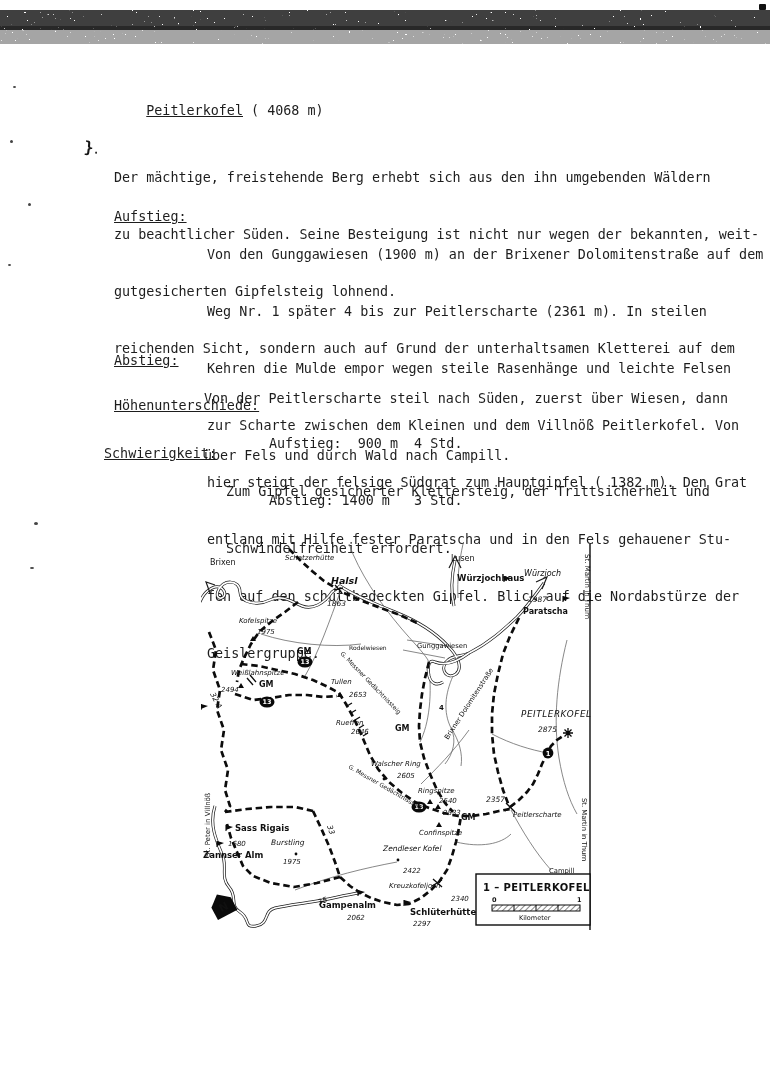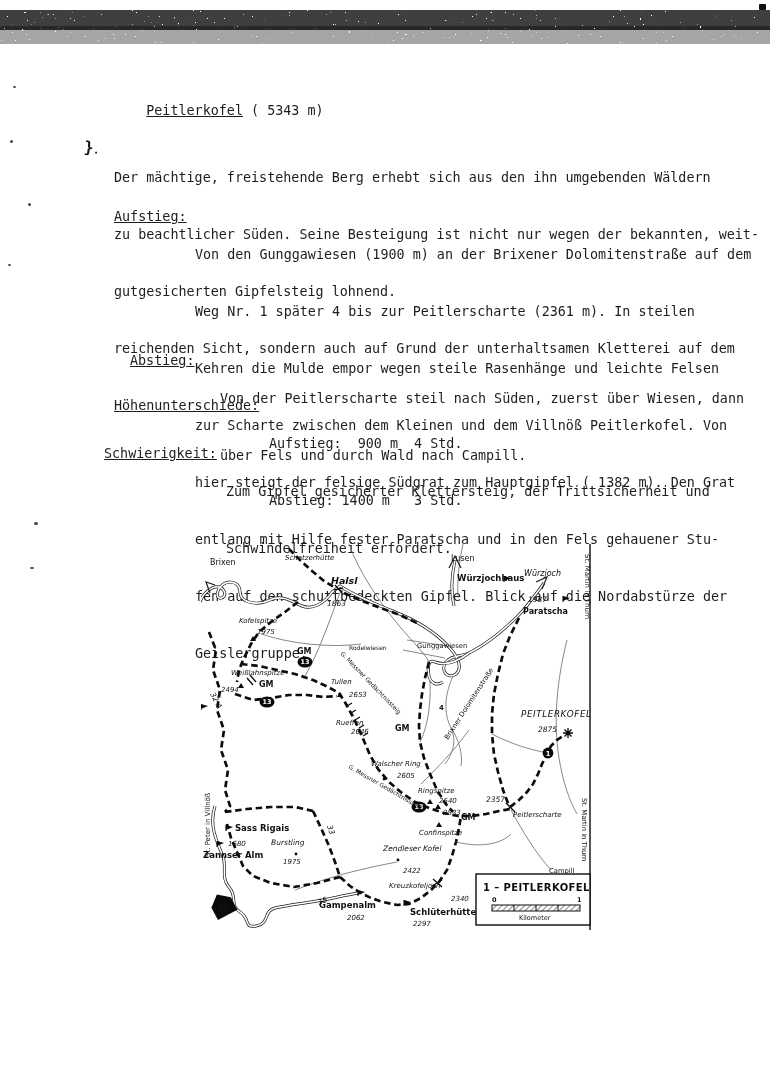--- a/index.html
+++ b/index.html
@@ -40,45 +40,45 @@
   <div class="speck" style="left:759px;top:4px;width:7px;height:6px;border-radius:1px;background:#111;"></div>
   <div class="artifact" style="left:84px;top:138px;font-size:16px;font-weight:bold;transform:rotate(6deg);">}<span style="font-size:10px;">.</span></div>
   <div class="speck" style="left:13px;top:86px;width:3px;height:2px;"></div>
   <div class="speck" style="left:28px;top:203px;width:3px;height:3px;"></div>
   <div class="speck" style="left:8px;top:264px;width:3px;height:2px;"></div>
   <div class="speck" style="left:34px;top:522px;width:4px;height:3px;"></div>
   <div class="speck" style="left:30px;top:567px;width:4px;height:2px;"></div>
   <div class="speck" style="left:10px;top:140px;width:3px;height:3px;"></div>
 
   <div class="tx" style="left:114px;top:82px;">
-    <span class="title-name">Peitlerkofel</span><span> <span>( 5343 m)</span></span>
+    <span class="title-name">Peitlerkofel</span><span> <span>( 4068 m)</span></span>
   </div>
 
   <div class="tx" style="left:114px;top:130px;">
     <div>Der mächtige, freistehende Berg erhebt sich aus den ihn umgebenden Wäldern</div>
     <div>zu beachtlicher Süden. Seine Besteigung ist nicht nur wegen der bekannten, weit-</div>
     <div>gutgesicherten Gipfelsteig lohnend.</div>
     <div>reichenden Sicht, sondern auch auf Grund der unterhaltsamen Kletterei auf dem</div>
   </div>
 
-  <div class="tx sec" style="left:114px;top:207px;">
+  <div class="tx sec" style="left:114px;top:207px;gap:12px;">
     <div class="sec-label" style="width:81px;">Aufstieg:</div>
     <div>
       <div>Von den Gunggawiesen (1900 m) an der Brixener Dolomitenstraße auf dem</div>
       <div>Weg Nr. 1 später 4 bis zur Peitlerscharte (2361 m). In steilen</div>
       <div>Kehren die Mulde empor wegen steile Rasenhänge und leichte Felsen</div>
       <div>zur Scharte zwischen dem Kleinen und dem Villnöß Peitlerkofel. Von</div>
       <div>hier steigt der felsige Südgrat zum Hauptgipfel ( 1382 m). Den Grat</div>
       <div>entlang mit Hilfe fester Paratscha und in den Fels gehauener Stu-</div>
       <div>fen auf den schuttbedeckten Gipfel. Blick auf die Nordabstürze der</div>
       <div>Geislergruppe.</div>
     </div>
   </div>
 
-  <div class="tx sec" style="left:130px;top:351px;">
+  <div class="tx sec" style="left:114px;top:351px;">
     <div class="sec-label" style="width:90px;">Abstieg:</div>
     <div>
       <div>Von der Peitlerscharte steil nach Süden, zuerst über Wiesen, dann</div>
       <div>über Fels und durch Wald nach Campill.</div>
     </div>
   </div>
 
   <div class="tx sec" style="left:114px;top:396px;">
     <div class="sec-label" style="width:155px;">Höhenunterschiede:</div>
     <div>

